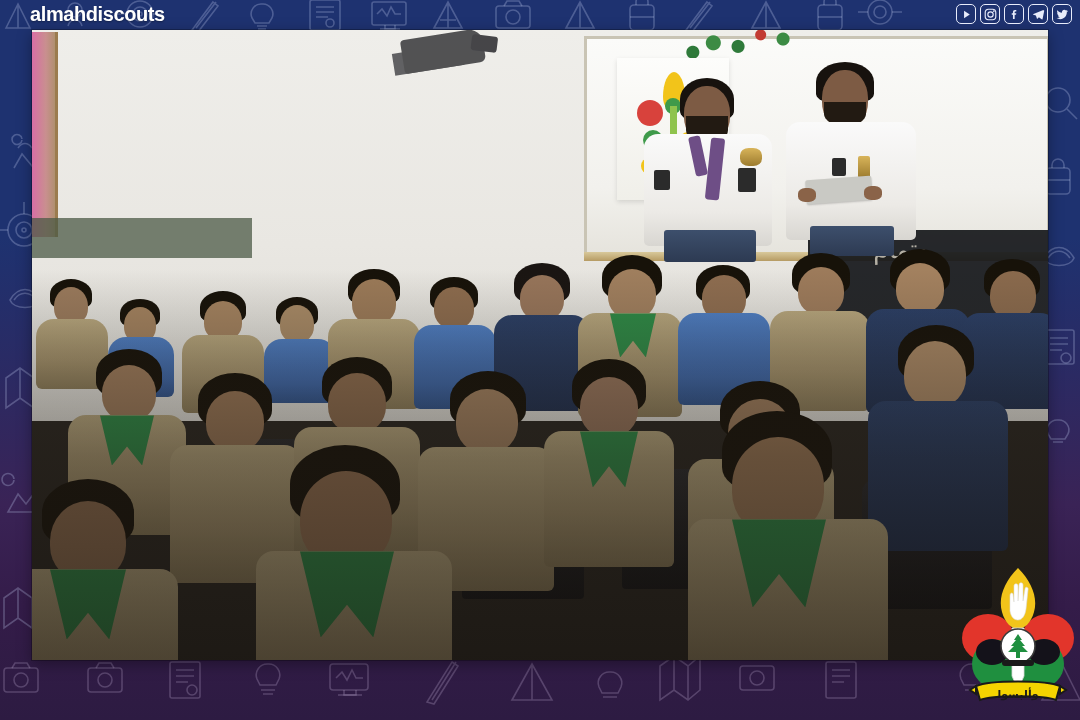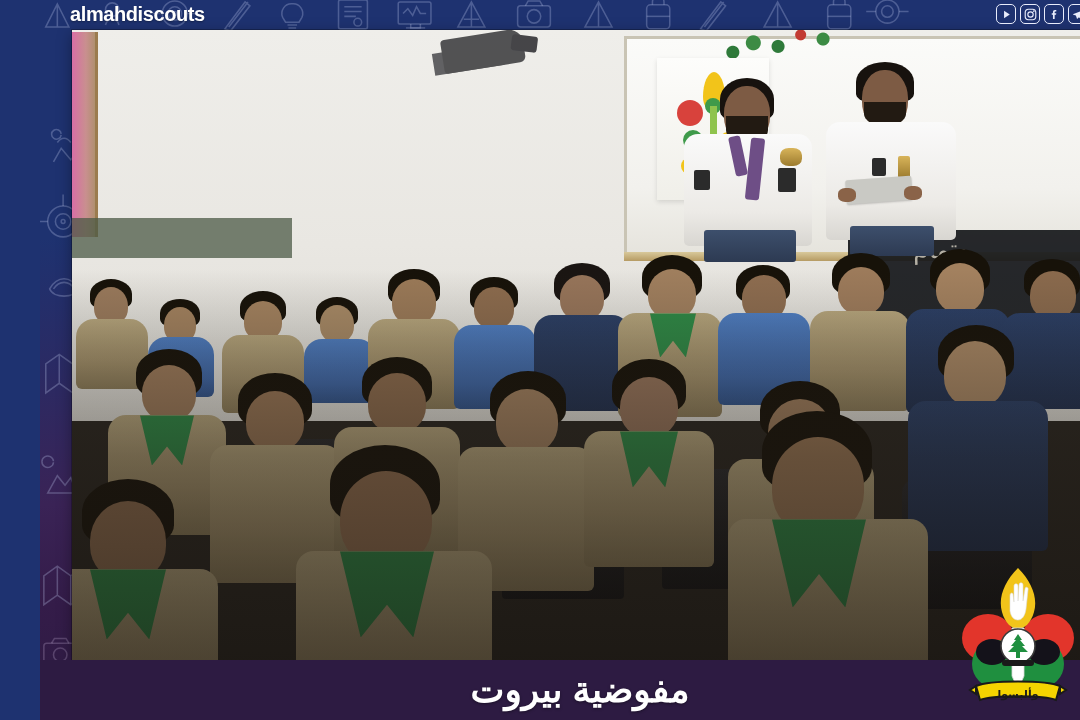--- a/index.html
+++ b/index.html
@@ -14,21 +14,20 @@
   #frame {
     position:absolute; inset:0;
     background:linear-gradient(180deg,
        #1e3270 0%,
        #1e3270 33%,
        #2b2a63 52%,
        #3a2356 70%,
        #341c49 84%,
        #2d1b42 100%);
     overflow:hidden;
-    margin-left:40px;
   }
   
   .icon-layer { position:absolute; inset:0; pointer-events:none; }
   .ic {
     position:absolute;
     stroke:rgba(190,200,235,.30);
     fill:none;
     stroke-width:1.6;
   }
   .ic.pur { stroke:rgba(205,185,225,.26); }
@@ -539,23 +538,20 @@
           <div class="k-body uni-tan" style="left:656px;top:250px;width:200px;height:190px;"></div>
           <div class="neck-green" style="left:700px;top:250px;width:94px;height:88px;"></div>
         </div>
 
         <div class="audience-bg"></div>
       </div>
     </div>
   </div>
   <div class="frame-edge-shadow"></div>
 
-  <div id="bottom-banner">
-    <div id="bottom-title">مفوضية بيروت</div>
-  </div>
 
   <div id="logo">
     <svg width="112" height="150" viewBox="0 0 112 150">
 
       <ellipse cx="26" cy="78" rx="26" ry="24" fill="#e2352b"></ellipse>
       <ellipse cx="86" cy="78" rx="26" ry="24" fill="#e2352b"></ellipse>
 
       <ellipse cx="34" cy="104" rx="24" ry="24" fill="#1f8f3f"></ellipse>
       <ellipse cx="78" cy="104" rx="24" ry="24" fill="#1f8f3f"></ellipse>
 

